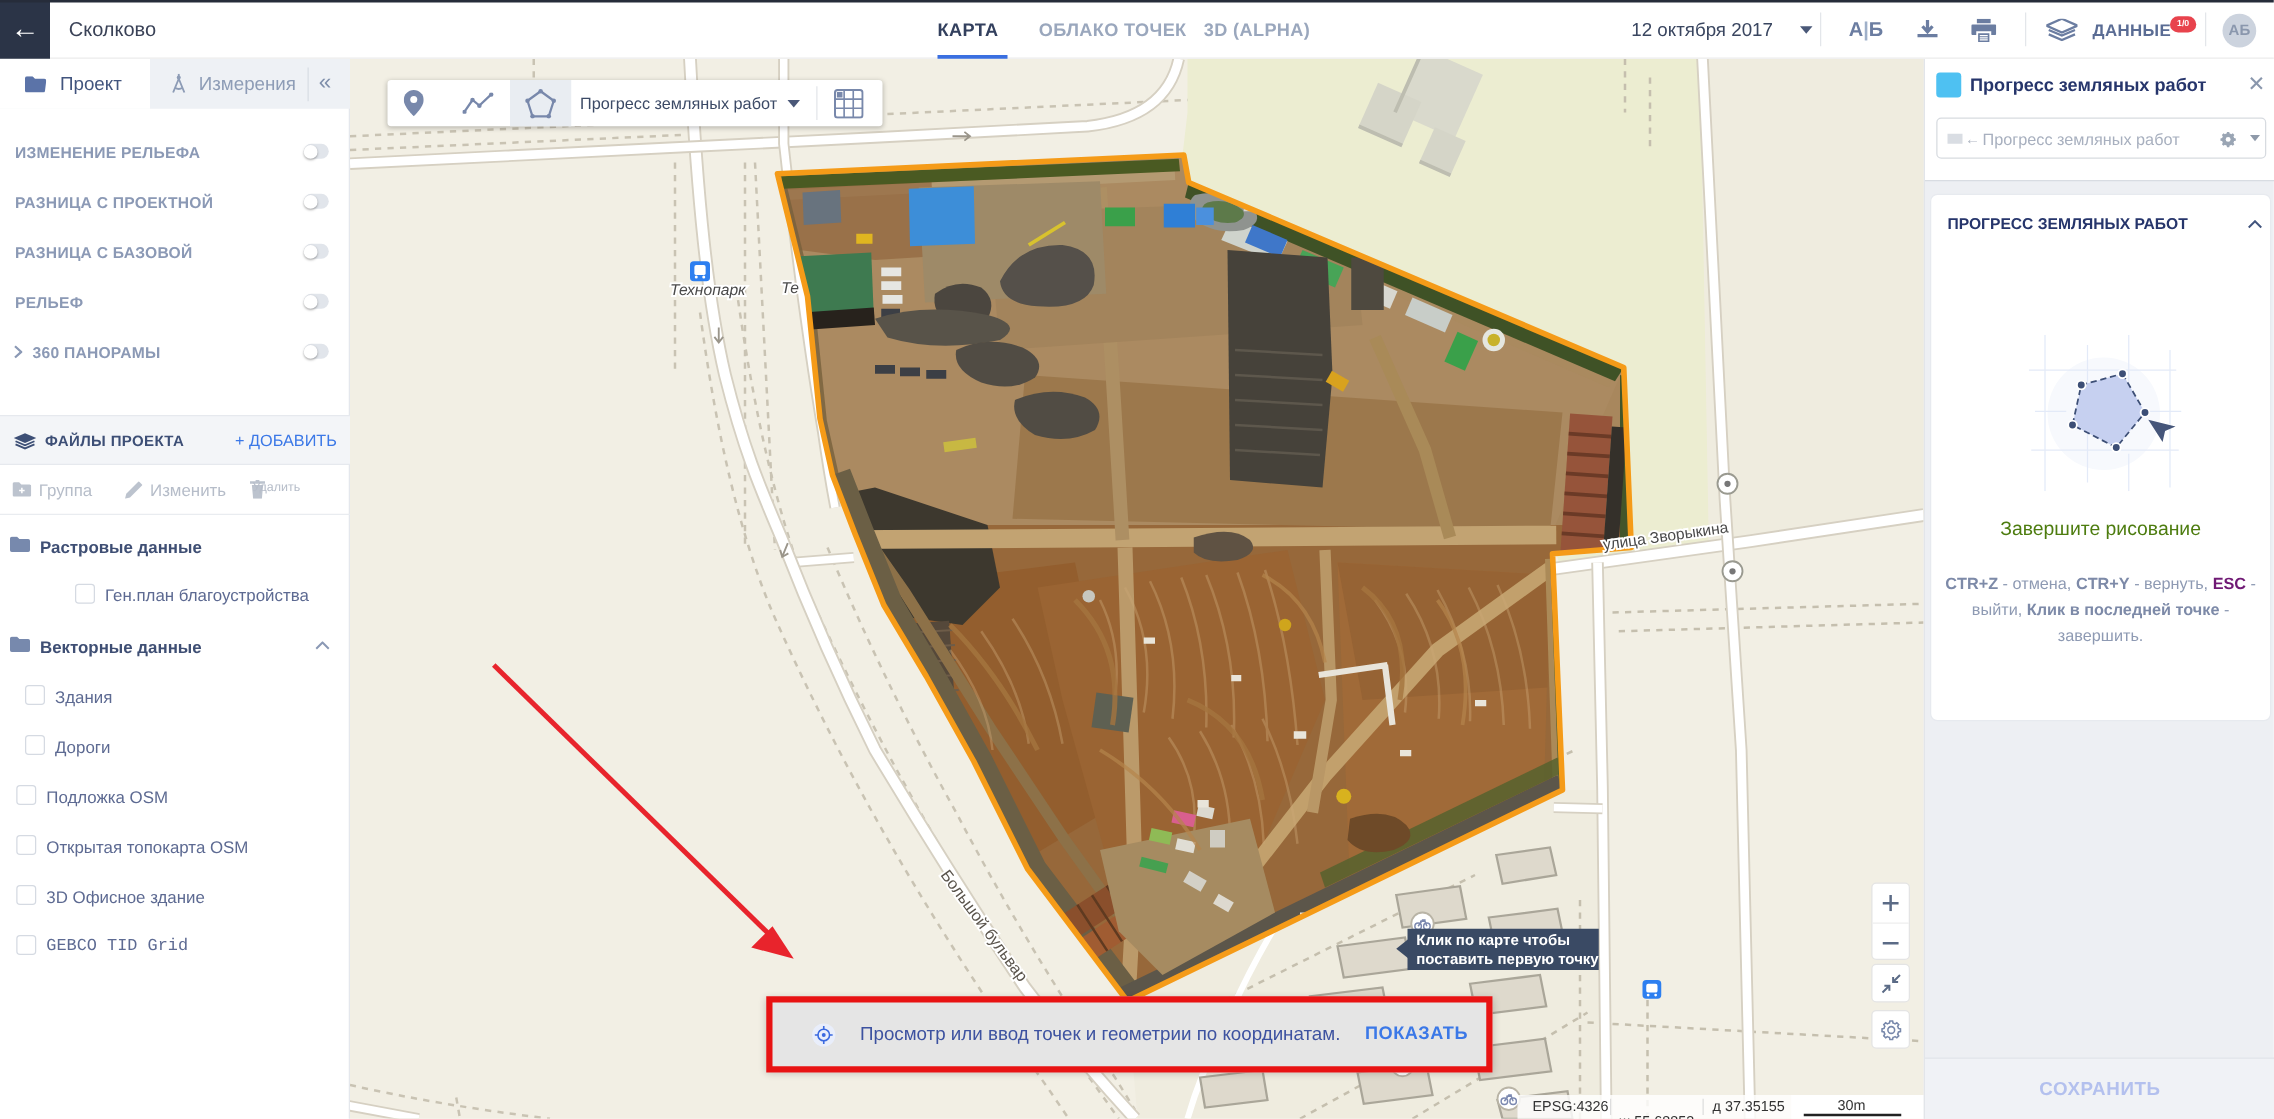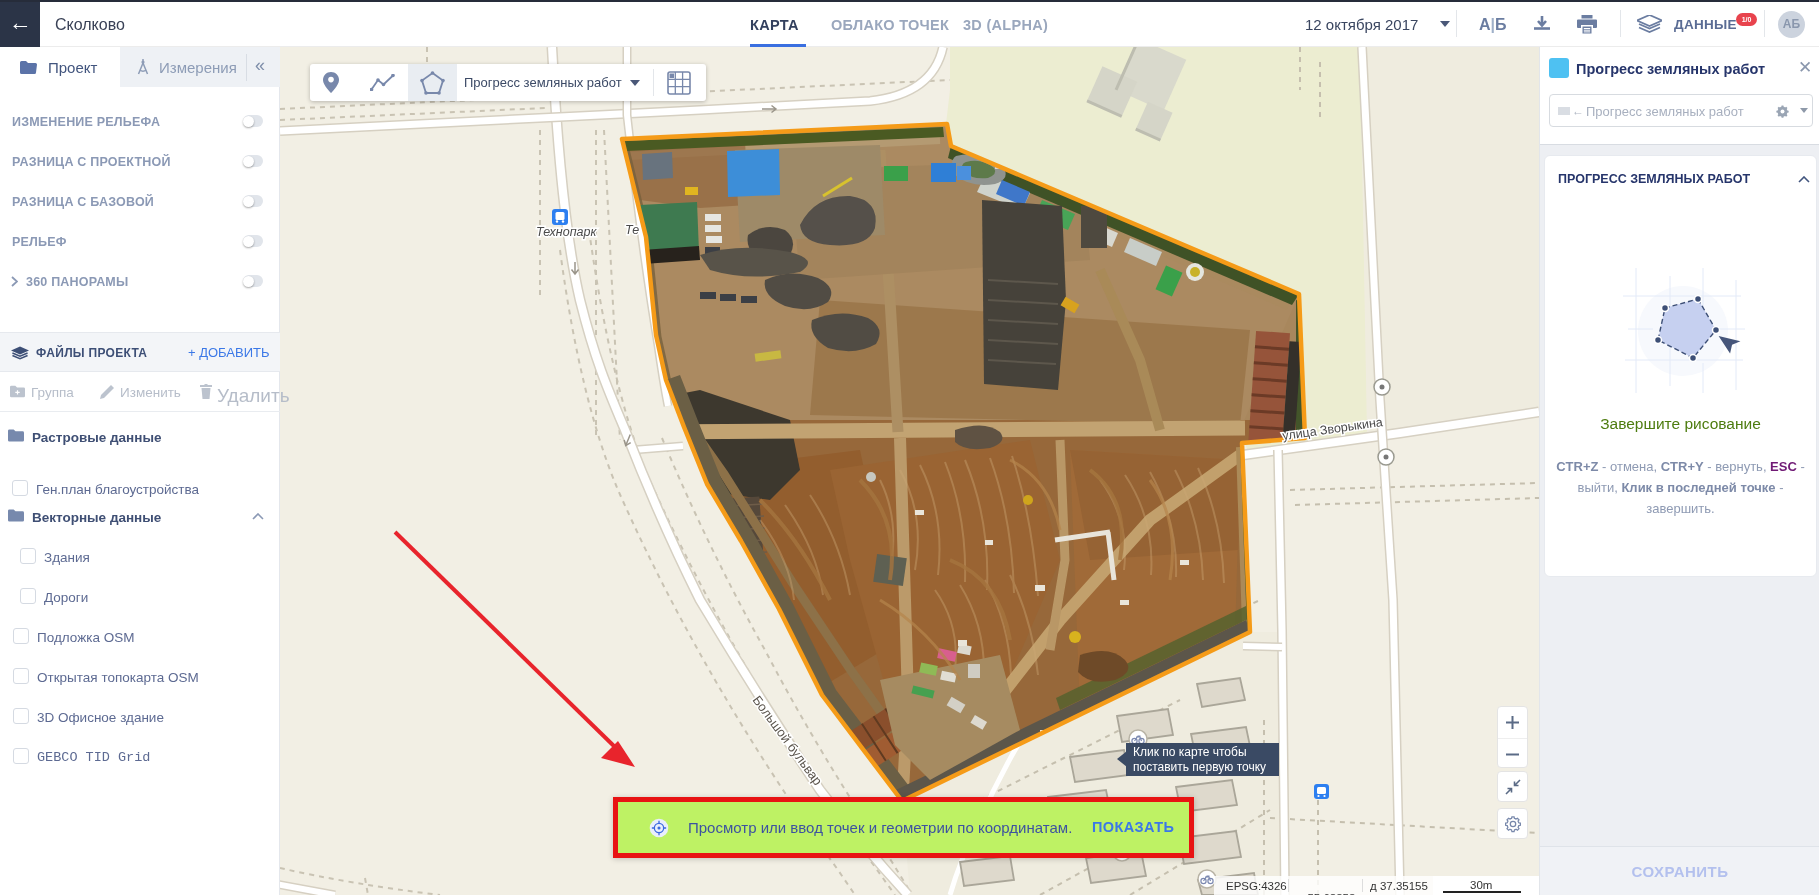--- a/index.html
+++ b/index.html
@@ -34,22 +34,22 @@
 .treerow { left:0; width:280px; height:40px; }
 .cbx { position:absolute; top:11px; width:16px; height:16px; border:1px solid #d5dae2; border-radius:3px; background:#fff; }
 .treetxt { position:absolute; top:13px; font-size:13.5px; color:#5d6a92; }
 .treetxtb { position:absolute; top:13px; font-size:13.5px; font-weight:bold; color:#3f4f74; }
 #map { left:280px; top:47px; width:1259px; height:848px; background:#f2efe4; overflow:hidden; }
 #rpanel { left:1539px; top:47px; width:280px; height:848px; background:#edeff3; z-index:25; border-left:1px solid #e2e5ea; }
 .card { position:absolute; left:4px; width:273px; background:#fff; border-radius:6px; border:1px solid #e7eaef; }
 .navy { color:#26356b; }
 #savebar { position:absolute; left:0; bottom:0; width:280px; height:49px; background:#f0f2f6; border-top:1px solid #dfe3e9; text-align:center; line-height:49px; color:#b3c0ee; font-weight:bold; font-size:15px; letter-spacing:.5px; }
 #mtoolbar { left:310px; top:64px; width:396px; height:37px; background:#fff; border-radius:3px; box-shadow:0 1px 4px rgba(0,0,0,.25); z-index:10; }
-#redcallout { left:613px; top:797px; width:581px; height:61px; background:#bef264; border:5px solid #e81313; z-index:12; box-shadow:0 1px 6px rgba(0,0,0,.2); }
-#tooltip { left:1126px; top:743px; width:153px; height:33px; background:#3a4a64; z-index:11; color:#fff; font-size:12px; font-weight:normal; padding:2px 0 0 7px; line-height:15px; white-space:nowrap; }
+#redcallout { left:613px; top:797px; width:581px; height:61px; background:#e5e5e5; border:5px solid #e81313; z-index:12; box-shadow:0 1px 6px rgba(0,0,0,.2); }
+#tooltip { left:1126px; top:743px; width:153px; height:33px; background:#3a4a64; z-index:11; color:#fff; font-size:12px; font-weight:bold; padding:2px 0 0 7px; line-height:15px; white-space:nowrap; }
 #tooltip:before { content:""; position:absolute; left:-9px; top:8px; border:8px solid transparent; border-right:10px solid #3a4a64; border-left:0; }
 .zbtn { position:absolute; left:1497px; width:31px; height:31px; background:#fff; border:1px solid #e4e4e4; border-radius:4px; color:#5b6b86; text-align:center; z-index:10; }
 #statusbar { left:1214px; top:876px; width:325px; height:19px; background:rgba(255,255,255,.82); z-index:9; font-size:11.5px; color:#333; }
 </style>
 </head>
 <body>
 
 <div class="abs" id="topbar"></div>
 
 <div class="abs" id="topstrip"></div>
@@ -172,31 +172,31 @@
       </svg>
     <span class="abs" style="left:31px;top:13px;font-size:13.5px;color:#b6bdc9;">Группа</span>
     <svg class="abs" style="left:100px;top:13px;" width="14" height="14" viewBox="0 0 14 14">
         <path d="M0 14 L1 10 11 0 14 3 4 13 Z" fill="#bcc3ce"></path>
       </svg>
     <span class="abs" style="left:120px;top:13px;font-size:13.5px;color:#b6bdc9;">Изменить</span>
     <svg class="abs" style="left:200px;top:12px;" width="12" height="15" viewBox="0 0 12 15">
         <path d="M0 2 h12 M4.5 0 h3" stroke="#bcc3ce" stroke-width="2"></path>
         <path d="M1.5 4 h9 l-1 11 h-7 Z" fill="#bcc3ce"></path>
       </svg>
-    <span class="abs" style="left:217px;top:13px;font-size:19px;color:#b6bdc9;">Удалить</span>
+    <span class="abs" style="left:202px;top:13px;font-size:10px;color:#b6bdc9;">Удалить</span>
   </div>
 
   <div class="abs treerow" style="top:370px;">
     <svg class="abs" style="left:8px;top:12px;" width="16" height="13" viewBox="0 0 17 13">
         <path d="M0 1.5 Q0 0 1.5 0 H6 L8 2 H15.5 Q17 2 17 3.5 V11.5 Q17 13 15.5 13 H1.5 Q0 13 0 11.5 Z" fill="#7789ad"></path>
       </svg>
     <span class="treetxtb" style="left:32px;">Растровые данные</span>
   </div>
 
-  <div class="abs treerow" style="top:422px;">
+  <div class="abs treerow" style="top:409px;margin-left:48px;">
       <span class="cbx" style="left:12px;"></span>
       <span class="treetxt" style="left:36px;">Ген.план благоустройства</span>
     </div>
 
   <div class="abs treerow" style="top:450px;">
     <svg class="abs" style="left:8px;top:12px;" width="16" height="13" viewBox="0 0 17 13">
         <path d="M0 1.5 Q0 0 1.5 0 H6 L8 2 H15.5 Q17 2 17 3.5 V11.5 Q17 13 15.5 13 H1.5 Q0 13 0 11.5 Z" fill="#7789ad"></path>
       </svg>
     <span class="treetxtb" style="left:32px;">Векторные данные</span>
     <svg class="abs" style="left:252px;top:16px;" width="12" height="7" viewBox="0 0 12 7">

